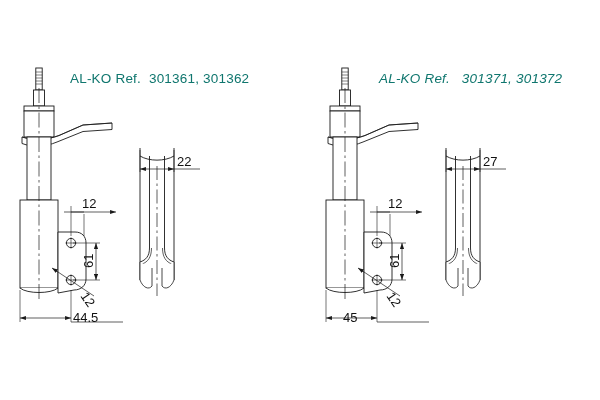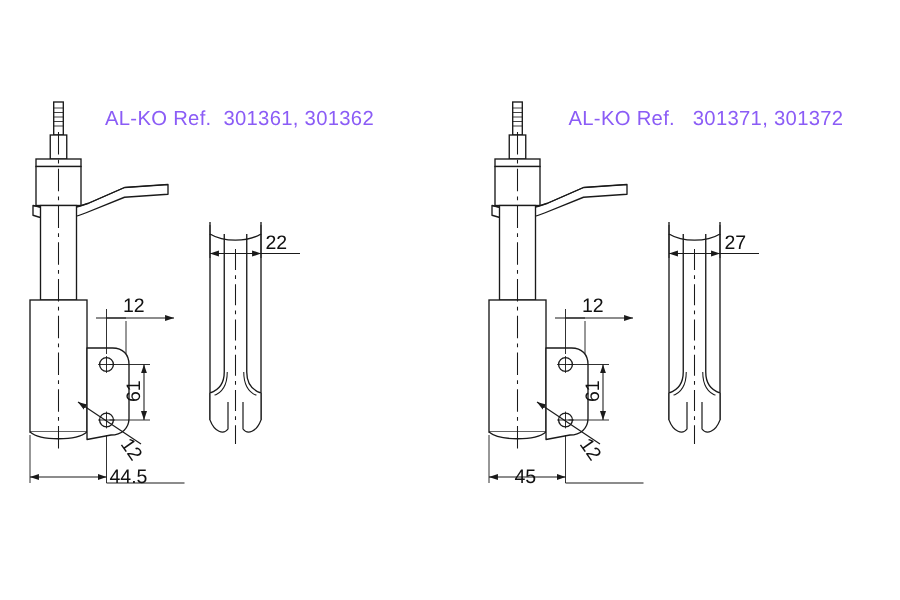--- a/index.html
+++ b/index.html
@@ -22,25 +22,25 @@
     top: 0;
     width: 600px;
     height: 400px;
   }
 
   .ref-label {
     position: absolute;
     font-family: "Liberation Sans", sans-serif;
     font-size: 13.5px;
     letter-spacing: 0.2px;
-    color: #8b5cf6;
+    color: #0f766e;
     white-space: pre;
   }
   .ref-label.left  { left: 70px;  top: 71px; }
-  .ref-label.right { left: 379px; top: 71px; }
+  .ref-label.right { left: 379px; top: 71px; font-style: italic; }
 
   svg text {
     font-family: "Liberation Sans", sans-serif;
     fill: #111111;
   }
   .dim-text { font-size: 13px; }
 </style>
 </head>
 <body>
 

